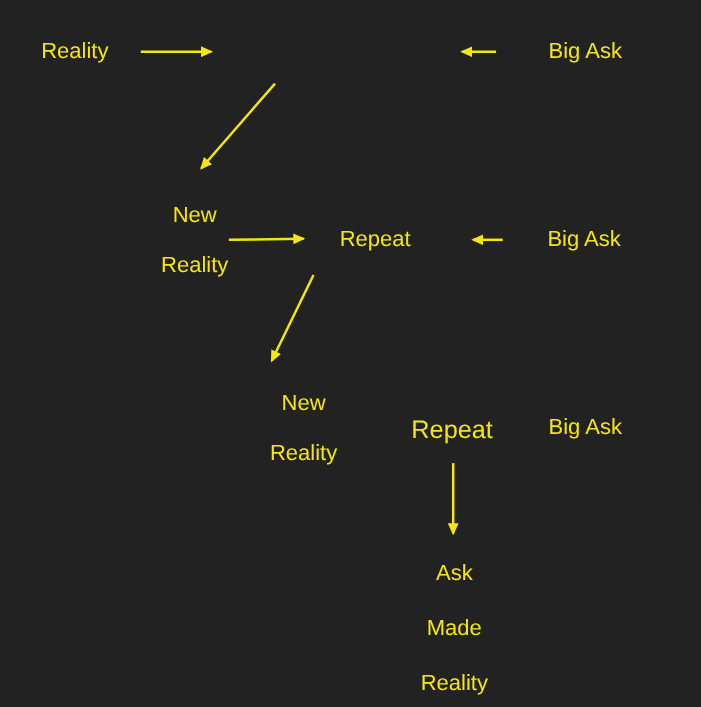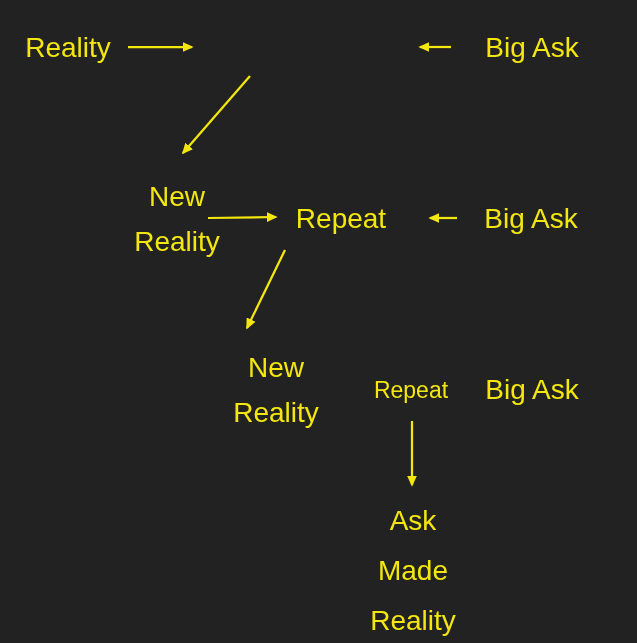--- a/index.html
+++ b/index.html
@@ -15,21 +15,21 @@
     font-family:"Liberation Sans", sans-serif;
   }
   .arrows{
     position:absolute;left:0;top:0;width:637px;height:643px;
     pointer-events:none;
   }
   .node{
     position:absolute;
     transform:translate(-50%,-50%);
     color:var(--ink);
-    font-size:28px;
+    font-size:20px;
     line-height:45px;
     text-align:center;
     white-space:pre-line;
   }
   .node.small{font-size:23px;line-height:26px;}
   .node.tall{line-height:50px;}
 </style>
 </head>
 <body>
 

